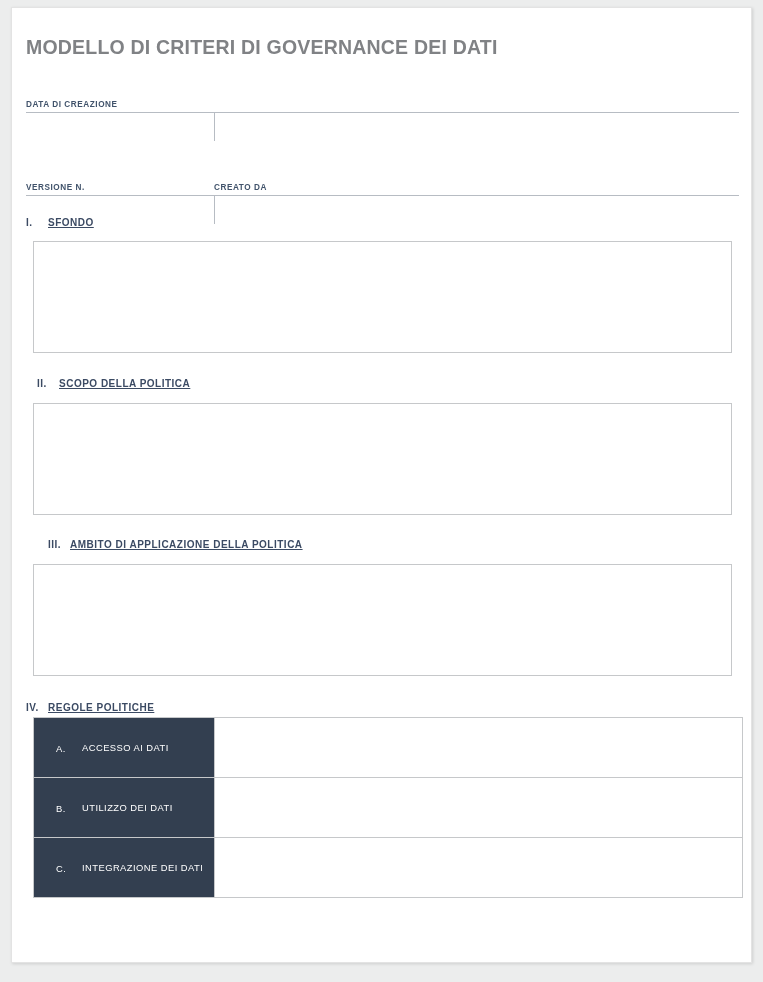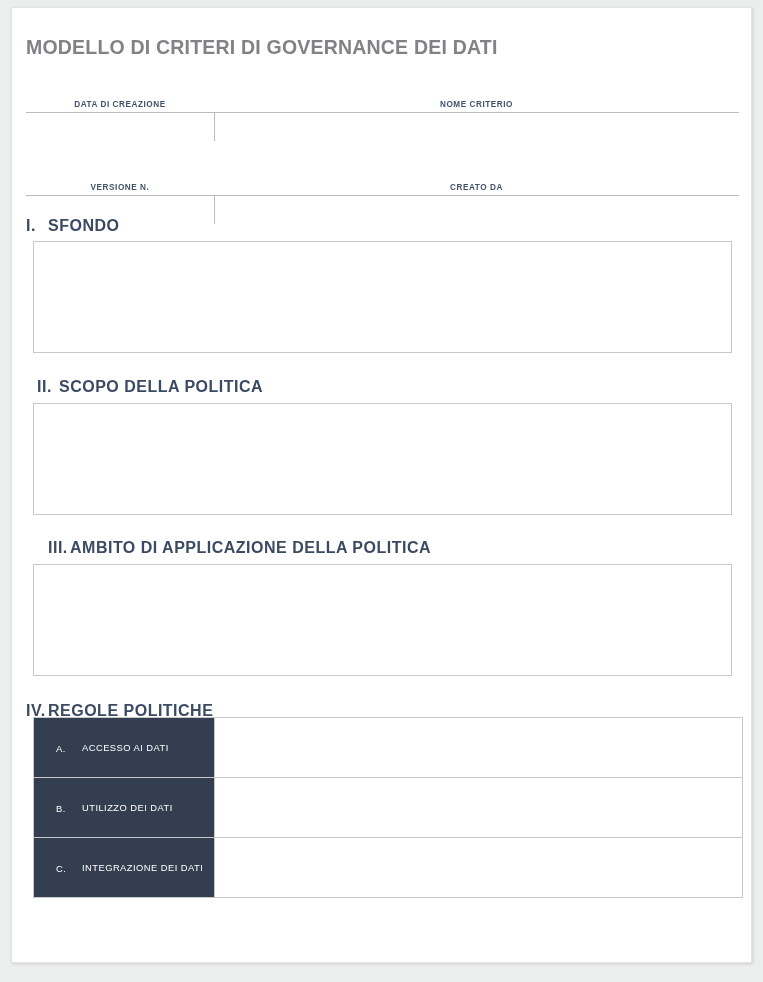--- a/index.html
+++ b/index.html
@@ -48,21 +48,21 @@
   .meta-row.r1 { top: 88px; }
   .meta-row.r2 { top: 138px; margin-top: 33px; }
 
   .meta-label {
     position: absolute;
     top: 4px;
     font-size: 8.2px;
     font-weight: bold;
     letter-spacing: 0.55px;
     color: #41536b;
-    text-align: center;
+    text-align: left;
     white-space: nowrap;
   }
   .meta-label.left  { left: 0px;   width: 188px; }
   .meta-label.right { left: 188px; width: 525px; }
 
   .meta-rule {
     position: absolute;
     top: 16px;
     left: 0px;
     width: 713px;
@@ -89,25 +89,26 @@
     color: #333;
     padding: 0 6px;
   }
   .meta-input.left  { left: 2px;   width: 182px; }
   .meta-input.right { left: 194px; width: 515px; }
 
   
   .section-heading {
     position: absolute;
     left: 14px;
-    font-size: 16px;
+    font-size: 10px;
     font-weight: bold;
     letter-spacing: 0.5px;
     color: #3b4a63;
     white-space: nowrap;
+    text-decoration: underline;
   }
   .section-heading .num {
     display: inline-block;
     min-width: 22px;
   }
 
   .section-box {
     position: absolute;
     left: 21px;
     width: 699px;
@@ -194,21 +195,20 @@
 </style>
 </head>
 <body>
 
 <div id="page">
 
   <div id="doc-title">MODELLO DI CRITERI DI GOVERNANCE DEI DATI</div>
 
   <div class="meta-row r1">
     <div class="meta-label left">DATA DI CREAZIONE</div>
-    <div class="meta-label right">NOME CRITERIO</div>
     <div class="meta-rule"></div>
     <div class="meta-divider"></div>
     <input class="meta-input left" type="text" value="" style="">
     <input class="meta-input right" type="text" value="" style="">
   </div>
 
   <div class="meta-row r2">
     <div class="meta-label left">VERSIONE N.</div>
     <div class="meta-label right">CREATO DA</div>
     <div class="meta-rule"></div>

